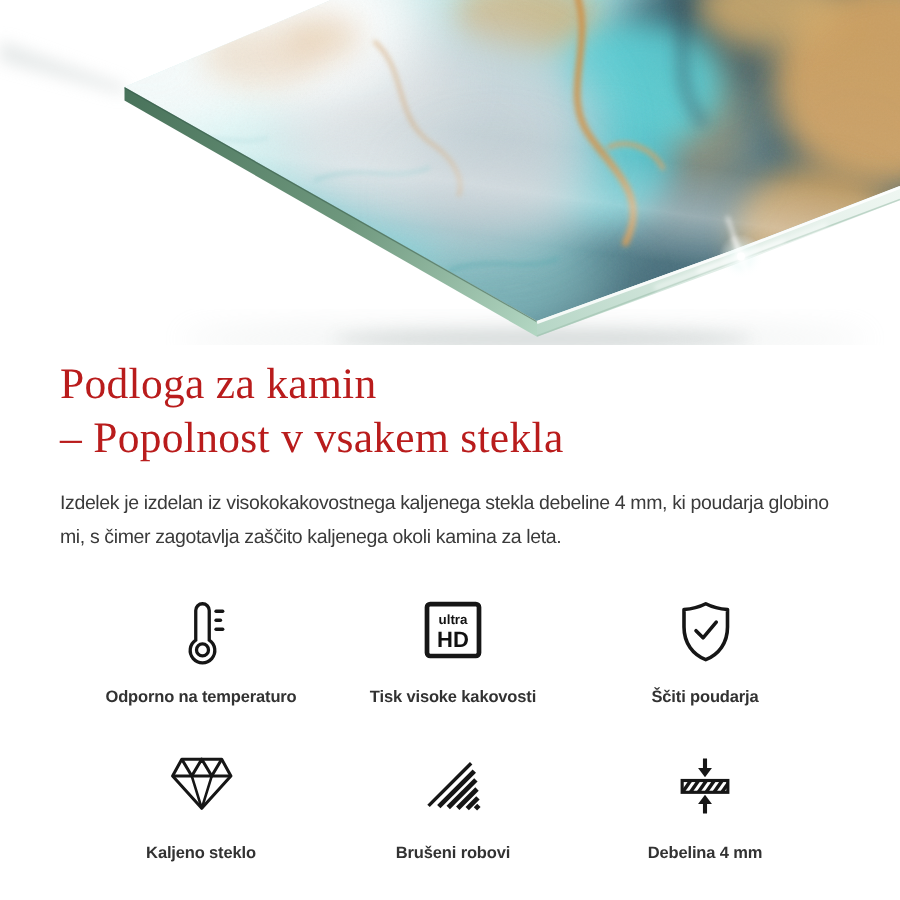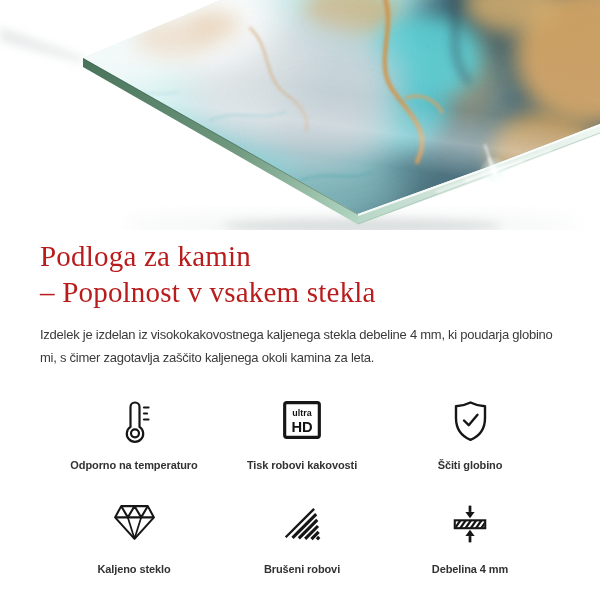--- a/index.html
+++ b/index.html
@@ -203,31 +203,31 @@
       </div>
 
       <div class="feature">
         <div class="icon-wrap">
           <svg class="ic" width="42" height="42" viewBox="0 0 40 40">
             <rect x="3.5" y="3.5" width="33" height="33" rx="2" stroke-width="3"></rect>
             <text x="20" y="16.5" font-size="8.5" text-anchor="middle">ultra</text>
             <text x="20" y="31" font-size="14" text-anchor="middle">HD</text>
           </svg>
         </div>
-        <div class="flabel">Tisk robovi kakovosti</div>
+        <div class="flabel">Tisk visoke kakovosti</div>
       </div>
 
       <div class="feature">
         <div class="icon-wrap">
           <svg class="ic" width="41" height="44" viewBox="0 0 40 44">
             <path d="M20,3.5 C24.5,5.8 29.5,7 34.5,7.3 V19 C34.5,29.8 28.6,37.3 20,40.8 C11.4,37.3 5.5,29.8 5.5,19 V7.3 C10.5,7 15.5,5.8 20,3.5 Z" stroke-width="2.4" stroke-linejoin="round"></path>
             <path d="M13.5,21.5 L18.2,26.2 L27,15.8" stroke-width="2.4" stroke-linecap="round" stroke-linejoin="round"></path>
           </svg>
         </div>
-        <div class="flabel">Ščiti globino</div>
+        <div class="flabel">Ščiti poudarja</div>
       </div>
 
       <div class="feature">
         <div class="icon-wrap">
           <svg class="ic" width="45" height="39" viewBox="0 0 44 38">
             <g stroke-width="2" stroke-linejoin="round">
               <path d="M9,3 H35 L41,14 L22,35 L3,14 Z"></path>
               <path d="M3,14 H41"></path>
               <path d="M9,3 L15.5,14 L22,3 L28.5,14 L35,3"></path>
               <path d="M15.5,14 L22,35 M28.5,14 L22,35" stroke-width="1.7"></path>

